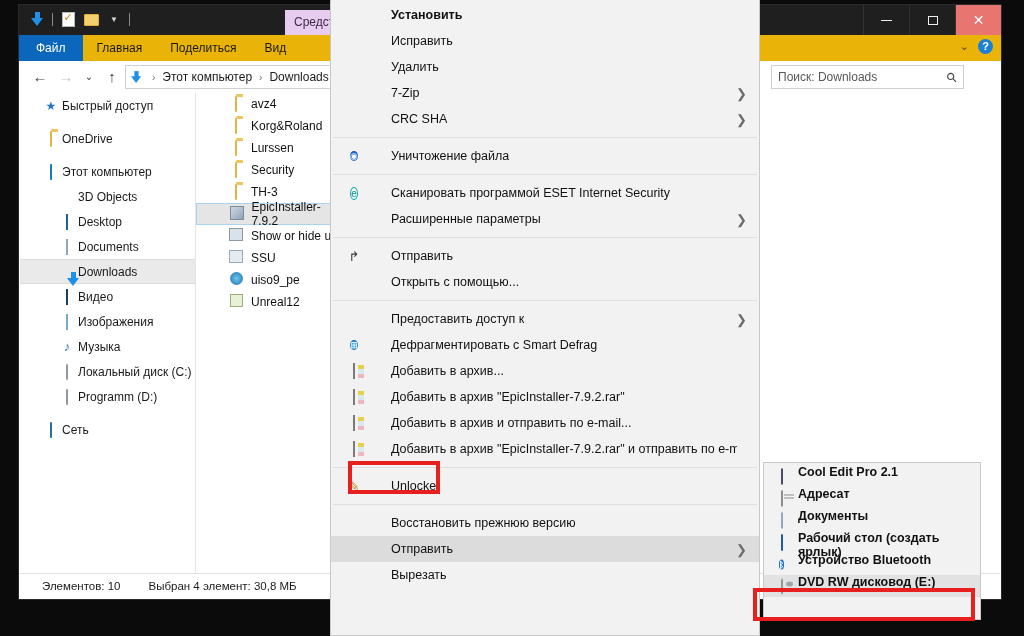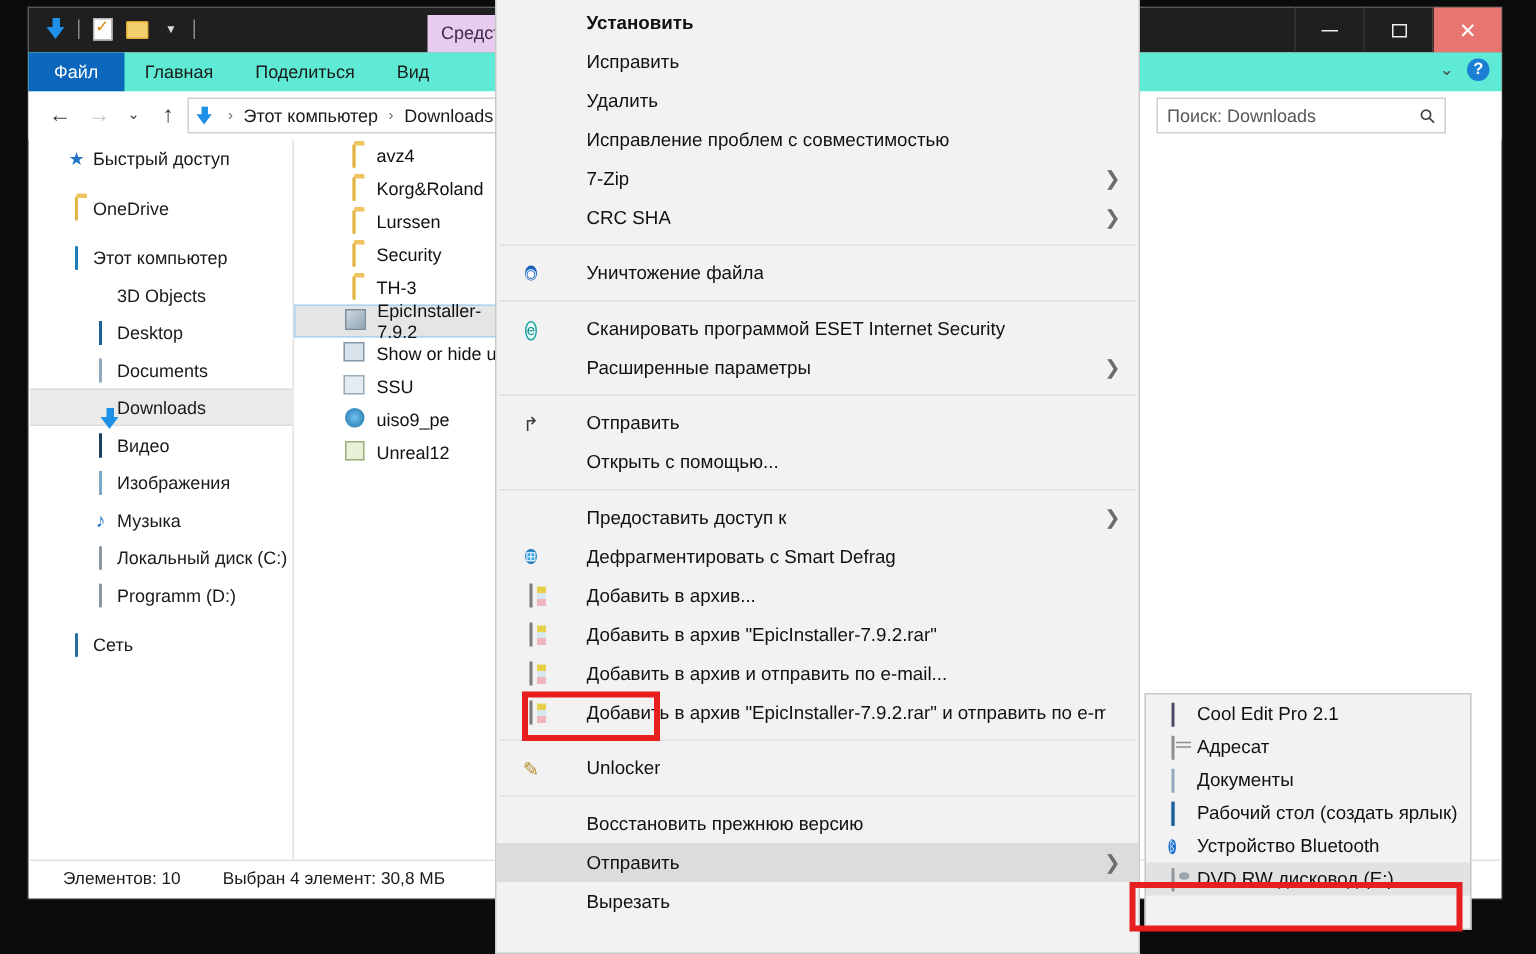--- a/index.html
+++ b/index.html
@@ -41,21 +41,21 @@
     overflow: hidden; width: 62px;
   }
   .winbtns { position: absolute; right: 0; top: 0; height: 30px; display: flex; }
   .winbtn { width: 46px; height: 30px; display: flex; align-items: center; justify-content: center;
             color: #f2f2f2; font-size: 11px; border-left: 1px solid #333; }
   .winbtn.close { background: #e8756f; color: #fff; font-size: 14px; }
   .glyph-min { width: 11px; height: 1px; background: #eee; }
   .glyph-max { width: 10px; height: 9px; border: 1px solid #eee; }
 
   
-  .ribbon { position: absolute; left: 0; top: 30px; width: 100%; height: 26px; background: #5eead4; }
+  .ribbon { position: absolute; left: 0; top: 30px; width: 100%; height: 26px; background: #eab308; }
   .tabs { display: flex; height: 26px; }
   .tab { padding: 0 14px; height: 26px; line-height: 26px; font-size: 12px; color: #1a1a1a; }
   .tab.file { background: #0b67bc; color: #fff; padding: 0 17px; }
   .ribbon-right { position: absolute; right: 8px; top: 4px; display: flex; align-items: center; gap: 9px; }
   .chev-dn { color: #4a4a4a; font-size: 11px; }
   .help-ico { width: 15px; height: 15px; border-radius: 50%; background: #1b7fd4; color: #fff;
               font-size: 11px; line-height: 15px; text-align: center; font-weight: bold; }
 
   
   .addrrow { position: absolute; left: 0; top: 56px; width: 100%; height: 32px; background: #fff; }
@@ -139,21 +139,21 @@
       border:1px solid #7a7a7a; position:relative; }
   .ic-rar:after{content:"";position:absolute;left:4px;top:1px;width:6px;height:13px;background:
       linear-gradient(to bottom,#e8d14a 0 33%,#d8e8f0 33% 66%,#f0b6c0 66% 100%); }
   .ic-unlock { color:#b58a2a; font-size:13px; }
 
   
   .submenu {
     position: absolute; left: 763px; top: 462px; width: 218px; height: 158px;
     background: #f2f2f2; border: 1px solid #c8c8c8; font-size: 12.5px; color: #111; padding-top: 2px;
   }
-  .smi { height: 22px; display: flex; align-items: center; padding-left: 34px; position: relative; }
+  .smi { height: 22px; display: flex; align-items: flex-start; padding-left: 34px; position: relative; font-weight: bold; }
   .smi.hl { background: #e2e2e2; }
   .smi .sico { position: absolute; left: 9px; top: 50%; transform: translateY(-50%);
                width: 17px; height: 17px; display: flex; align-items: center; justify-content: center; }
   .ic-cool { width:15px;height:13px;background:linear-gradient(135deg,#dfe8f5 45%,#2a3f8f 45%);border:1px solid #4a4a6a; }
   .ic-mail { width:15px;height:11px;background:#eef1f4;border:1px solid #8e8e8e; position:relative; }
   .ic-mail:after{content:"";position:absolute;left:2px;top:3px;width:10px;height:1px;background:#8e8e8e;box-shadow:0 3px 0 #8e8e8e; }
   .ic-deskt { width:15px;height:11px;background:#2f7fc4;border:1px solid #1e5f98; }
   .ic-zip { width:11px;height:14px;background:#f6d37a;border:1px solid #c9a43c; position:relative; }
   .ic-zip:after{content:"";position:absolute;left:4px;top:1px;width:3px;height:12px;background:#cfd6dc;border-left:1px solid #9aa3a9; }
   .ic-bt { width:14px;height:14px;border-radius:50%;background:#1b6fd0;color:#fff;font-size:9px;line-height:14px;text-align:center; }
@@ -401,23 +401,20 @@
       <div class="mi bold">
         <span class="mi-lbl">Установить</span>
       </div>
       <div class="mi">
         <span class="mi-lbl">Исправить</span>
       </div>
       <div class="mi">
         <span class="mi-lbl">Удалить</span>
       </div>
       <div class="mi">
-        <span class="mi-lbl">Исправление проблем с совместимостью</span>
-      </div>
-      <div class="mi">
         <span class="mi-lbl">7-Zip</span>
         <span class="arr">❯</span>
       </div>
       <div class="mi">
         <span class="mi-lbl">CRC SHA</span>
         <span class="arr">❯</span>
       </div>
       <div class="msep"></div>
       <div class="mi">
         <span class="mico">

